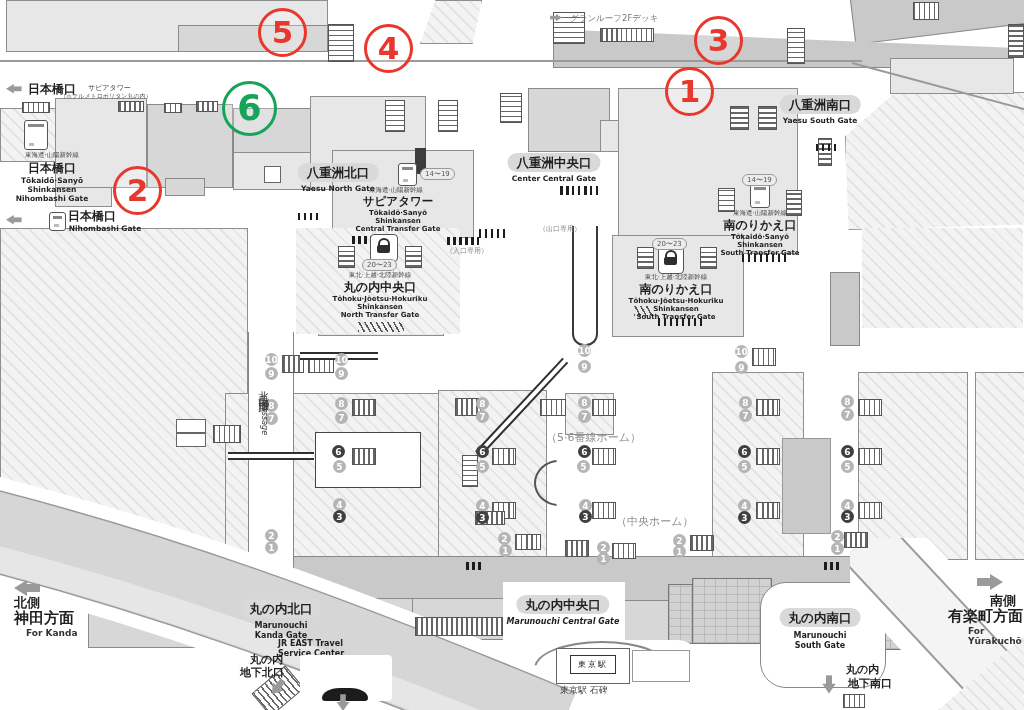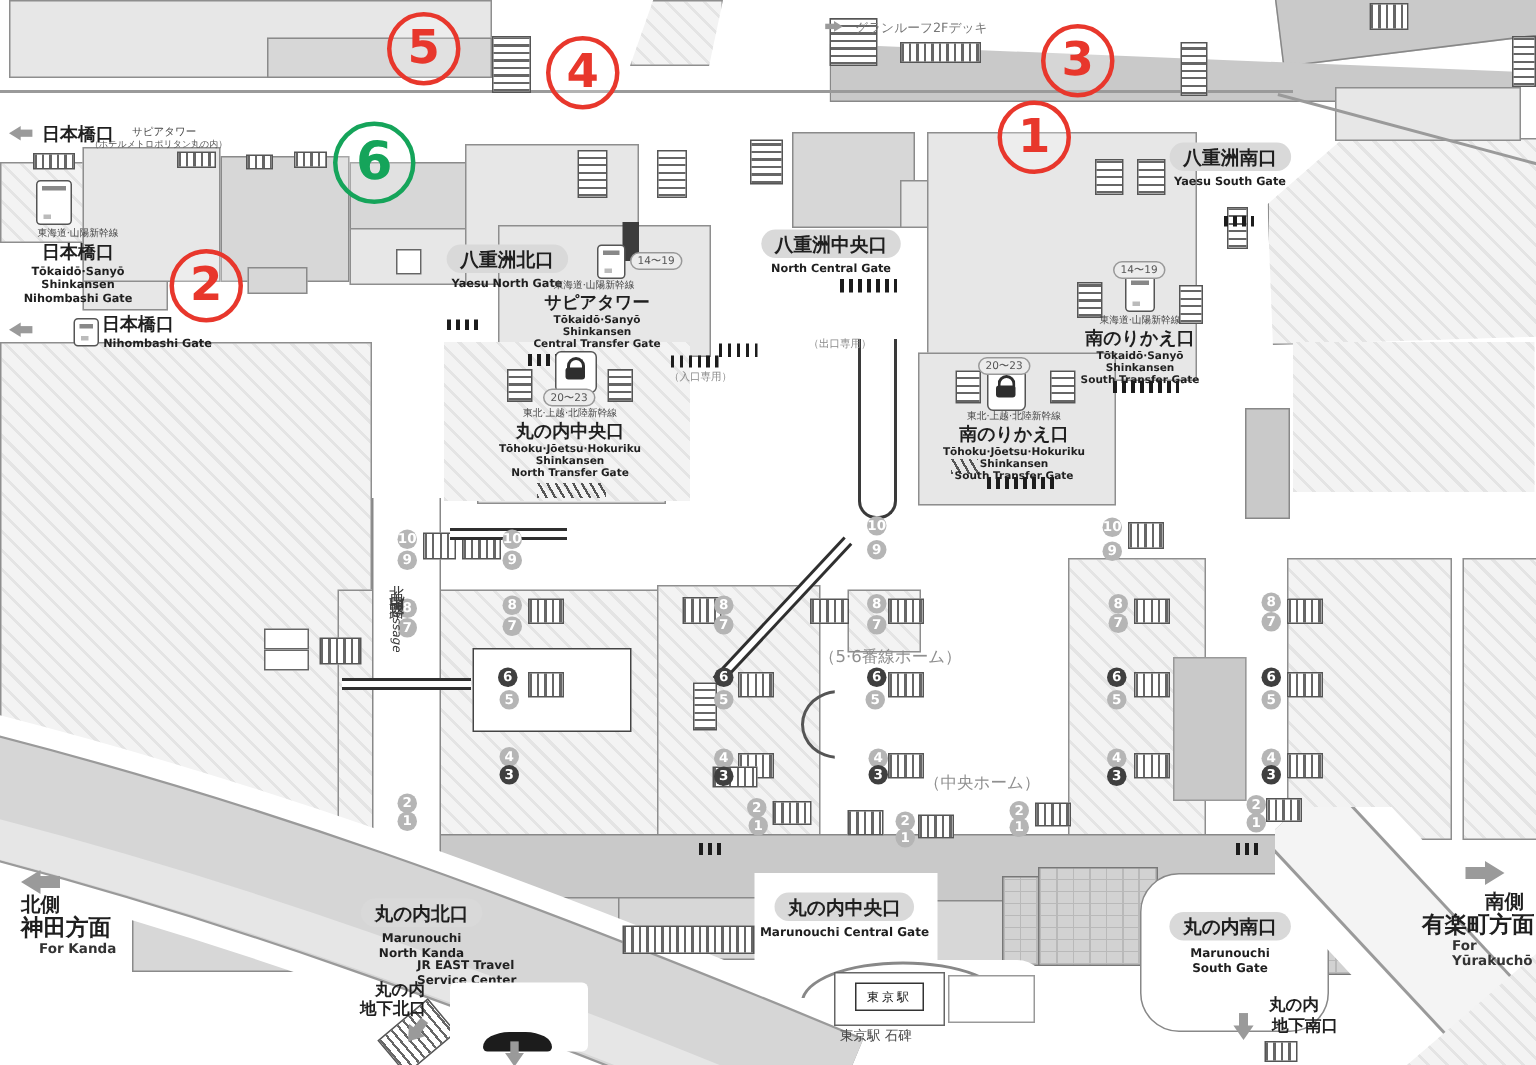--- a/index.html
+++ b/index.html
@@ -171,31 +171,31 @@
   <div class="abs en" style="left:52px;top:194px;">Nihombashi Gate</div>
 
   <div class="abs arrow-l" style="left:6px;top:215px;transform:scale(0.6);transform-origin:left top;"></div>
   <div class="abs jpb" style="left:68px;top:208px;font-size:12px;">日本橋口</div>
   <div class="abs en" style="left:105px;top:224px;">Nihombashi Gate</div>
 
   <div class="abs pill" style="left:338px;top:163px;">八重洲北口</div>
   <div class="abs en" style="left:338px;top:184px;">Yaesu North Gate</div>
 
   <div class="abs pill" style="left:554px;top:153px;">八重洲中央口</div>
-  <div class="abs en" style="left:554px;top:174px;">North Central Gate</div>
+  <div class="abs en" style="left:554px;top:174px;">Center Central Gate</div>
 
   <div class="abs pill" style="left:820px;top:95px;">八重洲南口</div>
   <div class="abs en" style="left:820px;top:116px;">Yaesu South Gate</div>
 
   <div class="abs pill" style="left:281px;top:599px;">丸の内北口</div>
   <div class="abs en" style="left:281px;top:621px;font-size:8px;">Marunouchi</div>
-  <div class="abs en" style="left:281px;top:631px;font-size:8px;">North Kanda</div>
+  <div class="abs en" style="left:281px;top:631px;font-size:8px;">Kanda Gate</div>
 
   <div class="abs pill" style="left:563px;top:595px;">丸の内中央口</div>
-  <div class="abs en" style="left:563px;top:617px;font-size:8px;">Marunouchi Central Gate</div>
+  <div class="abs en" style="left:563px;top:617px;font-size:8px;font-style:italic;">Marunouchi Central Gate</div>
 
   <div class="abs pill" style="left:820px;top:608px;">丸の内南口</div>
   <div class="abs en" style="left:820px;top:631px;font-size:8px;">Marunouchi</div>
   <div class="abs en" style="left:820px;top:641px;font-size:8px;text-align:right;">South Gate</div>
 
   <div class="abs chip" style="left:420px;top:168px;">14〜19</div>
   <div class="abs tiny ctr" style="left:396px;top:186px;font-size:6.5px;">東海道·山陽新幹線</div>
   <div class="abs jpb ctr" style="left:398px;top:194px;font-size:11.5px;">サピアタワー</div>
   <div class="abs en" style="left:398px;top:209px;font-size:7px;">Tōkaidō·Sanyō</div>
   <div class="abs en" style="left:398px;top:217px;font-size:7px;">Shinkansen</div>

